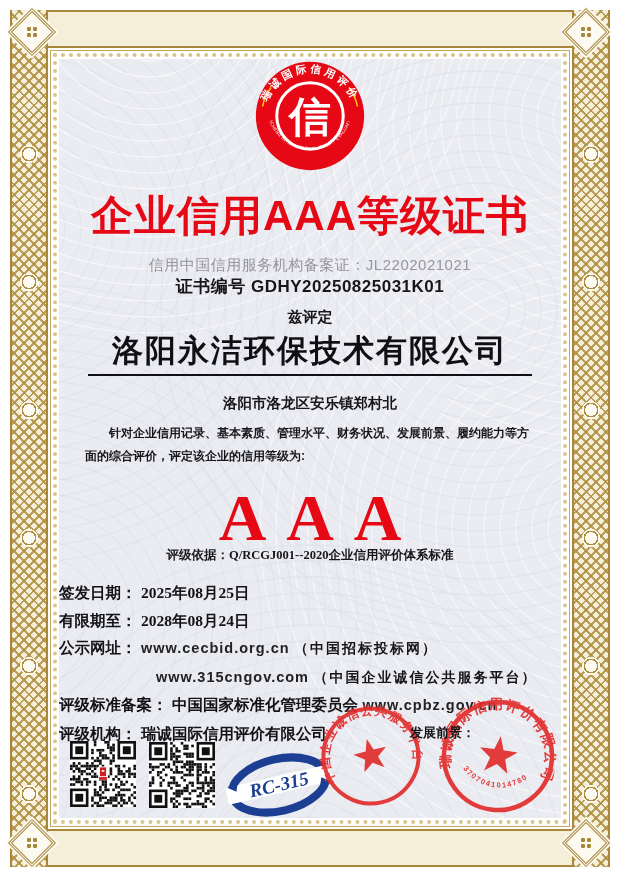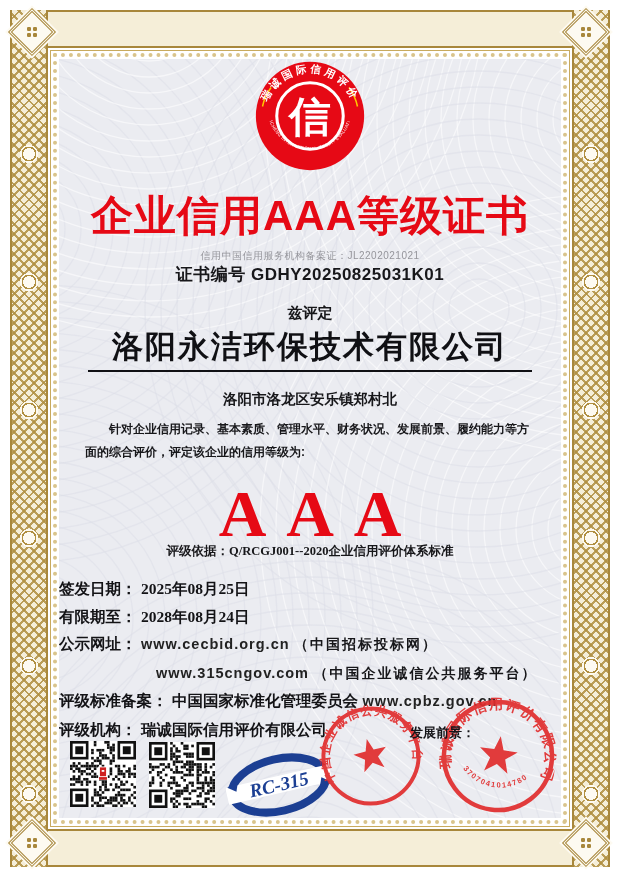--- a/index.html
+++ b/index.html
@@ -32,23 +32,23 @@
   .corner.tl{left:4px;top:4px}.corner.tr{right:4px;top:4px}
   .corner.bl{left:4px;bottom:4px}.corner.br{right:4px;bottom:4px}
   .line1{position:absolute;inset:50px;border:1px solid #c8aa5e;z-index:1;pointer-events:none}
   .lace{position:absolute;inset:53px;border:4px dotted #d9c48c;z-index:1;pointer-events:none}
   
   .content{position:absolute;inset:59px;background:#ebecf1;overflow:hidden;z-index:1;text-align:center}
   #waves{position:absolute;left:0;top:0;z-index:0;pointer-events:none}
   .stack{position:relative;z-index:1}
   .logo{margin-top:0;width:114px;height:114px;display:inline-block}
   .title{margin-top:16px;font-size:42px;font-weight:900;letter-spacing:1px;color:#e60915;line-height:46px}
-  .subtitle{margin-top:10px;font-size:10px;font-weight:500;color:#95959b;letter-spacing:.5px}
+  .subtitle{margin-top:17px;font-size:15px;font-weight:500;color:#95959b;letter-spacing:.5px}
   .certline{font-size:17px;font-weight:700;color:#17171a;letter-spacing:.5px}
-  .hereby{margin-top:18px;font-size:15px;font-weight:800;color:#17171a;
+  .hereby{margin-top:10px;font-size:15px;font-weight:800;color:#17171a;
           font-family:"Liberation Serif","DejaVu Serif",serif}
   .company{display:inline-block;margin-top:3px;padding:0 24px 2px;border-bottom:2px solid #101014;
            font-size:31px;font-weight:900;letter-spacing:2px;color:#101014;
            font-family:"Liberation Serif","DejaVu Serif",serif}
   .address{margin-top:18px;font-size:14.5px;font-weight:700;color:#17171a}
   .para{margin:9px 22px 0 26px;text-align:left;text-indent:2em;font-size:12px;line-height:23px;
         font-weight:600;color:#17171a}
   .grade{margin-top:15px;font-size:66px;line-height:70px;font-weight:900;color:#e60915;letter-spacing:.30em;
          text-indent:.30em;font-family:"Liberation Serif","DejaVu Serif",serif}
   .basis{margin-top:-6px;font-size:12.5px;font-weight:800;color:#17171a;

